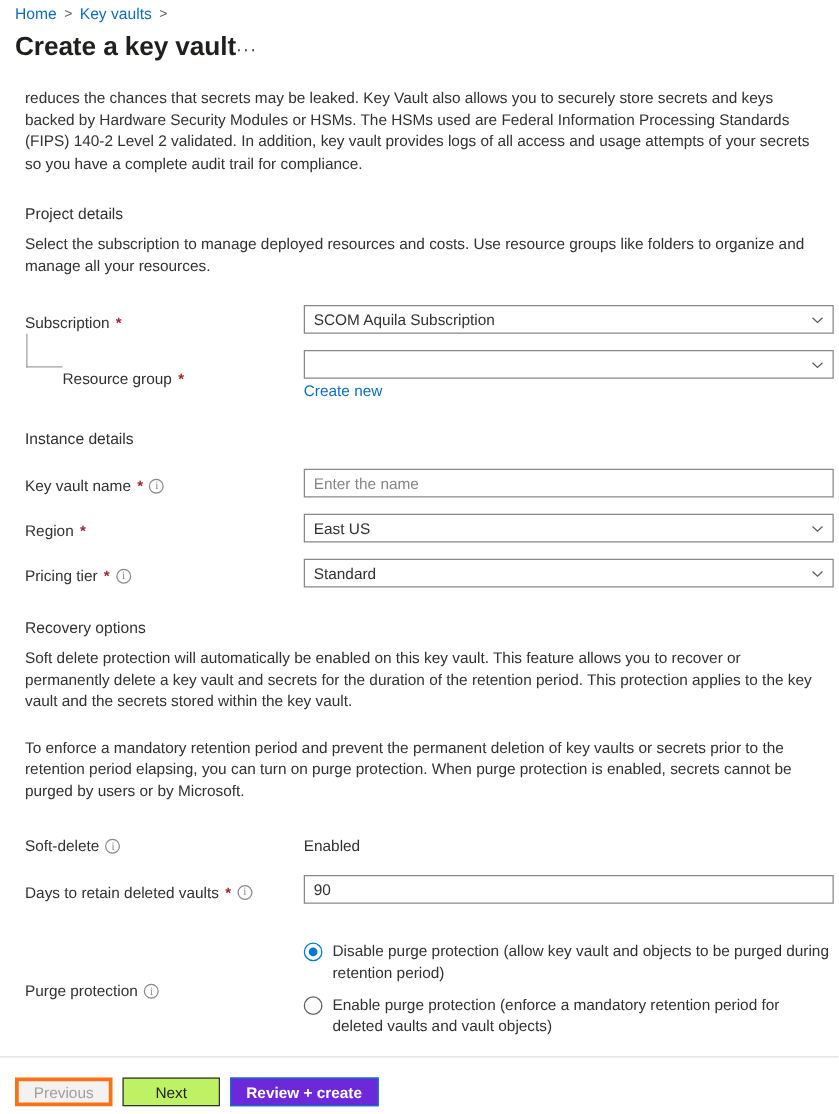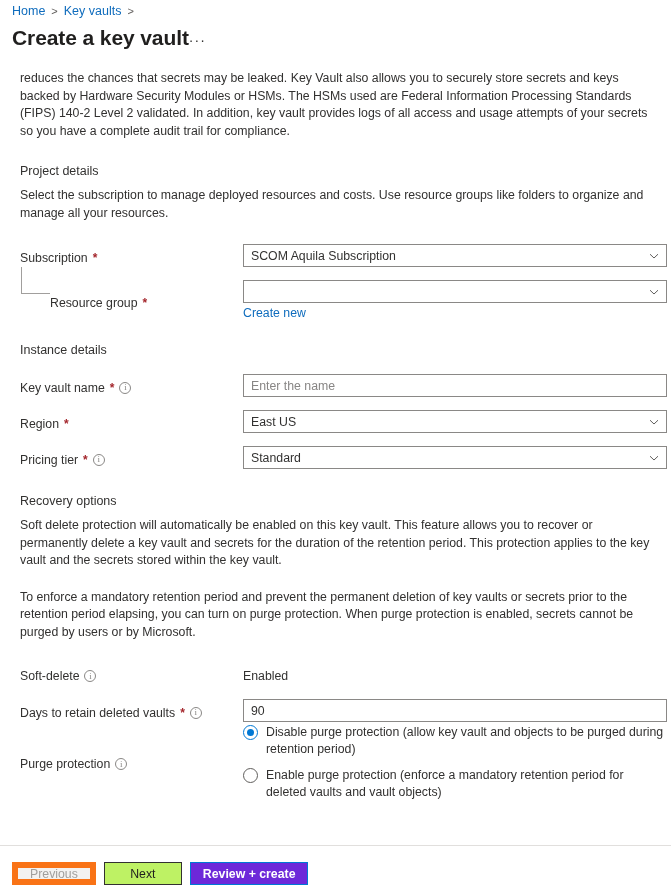--- a/index.html
+++ b/index.html
@@ -136,21 +136,21 @@
     position: absolute; left: 12px; top: 862px;
     display: flex; align-items: center; gap: 8px;
   }
   .btn {
     height: 23px; min-width: 78px;
     font-size: 12.3px; font-family: "Liberation Sans", sans-serif;
     display: inline-flex; align-items: center; justify-content: center;
     padding: 0 12px; cursor: pointer;
   }
   .btn-disabled {
-    background: #f3f2f1; border: 6px solid #f97316; color: #a19f9d;
+    background: #f3f2f1; border: 3px solid #f97316; color: #a19f9d;
     cursor: default;
   }
   .btn-default { background: #bef264; border: 1px solid #323130; color: #201f1e; }
   .btn-primary {
     background: #6d28d9; border: 1px solid #0078d4; color: #fff;
     font-weight: bold; min-width: 118px;
   }
 </style>
 </head>
 <body>
@@ -267,21 +267,21 @@
     <div class="row" style="margin-bottom:16px;">
       <div class="lbl">
         <span>Soft-delete</span>
         <span class="info-icon">i</span>
       </div>
       <div class="field">
         <div class="static-val">Enabled</div>
       </div>
     </div>
 
-    <div class="row" style="margin-bottom:2px;">
+    <div class="row" style="margin-bottom:30px;">
       <div class="lbl">
         <span>Days to retain deleted vaults</span>
         <span class="req">*</span>
         <span class="info-icon">i</span>
       </div>
       <div class="field">
         <div class="ctl" style="padding-right:7px;">90</div>
       </div>
     </div>
 

